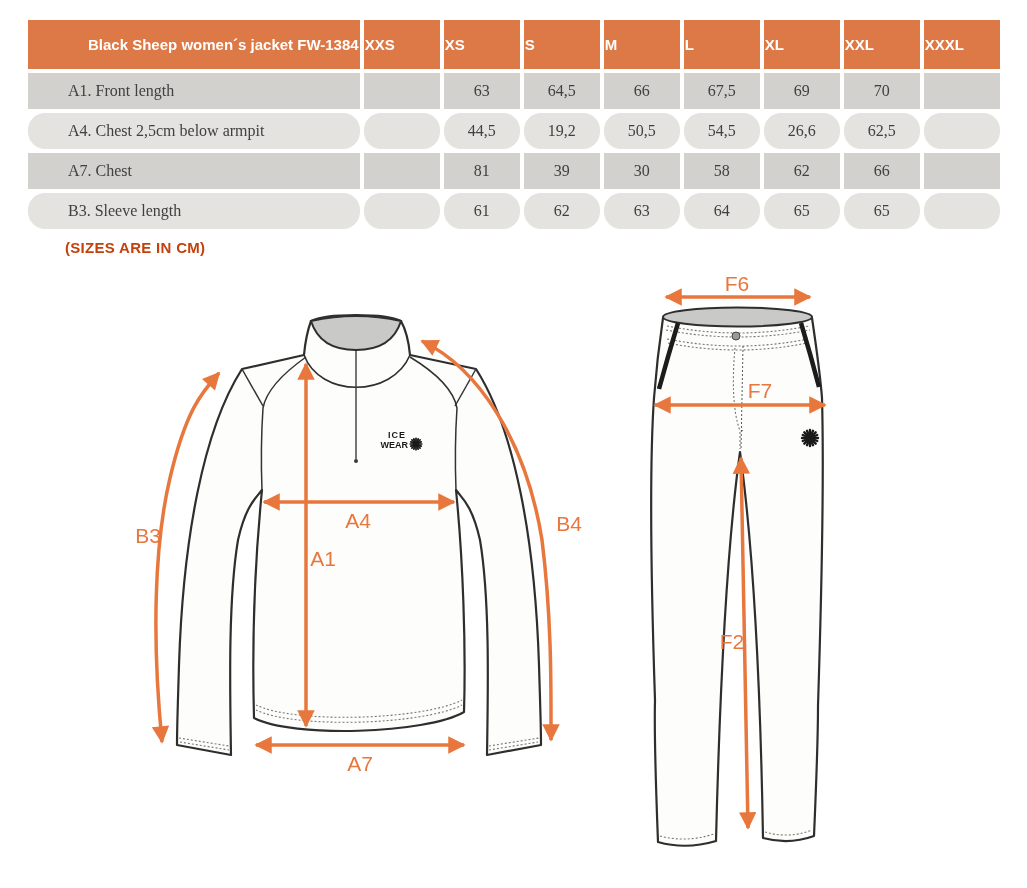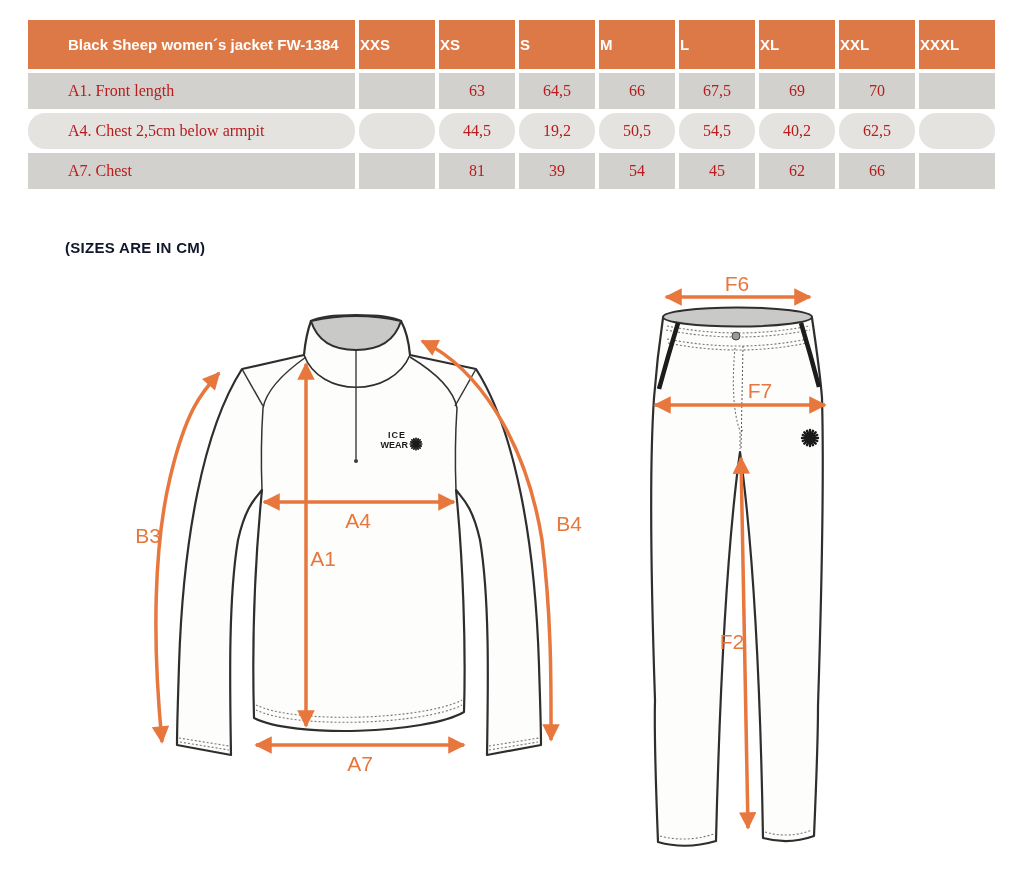--- a/index.html
+++ b/index.html
@@ -9,31 +9,31 @@
   }
   .size-table{
     position:absolute;left:24px;top:16px;
     border-collapse:separate;border-spacing:4px;table-layout:fixed;
   }
   .size-table th,.size-table td{overflow:hidden;white-space:nowrap;}
   .size-table th{
     background:#dd7946;color:#ffffff;font-weight:bold;font-size:15px;
     height:47px;text-align:left;vertical-align:middle;
   }
-  .size-table th.lbl{text-align:left;padding-left:40px;}
+  .size-table th.lbl{text-align:left;padding-left:60px;}
   .size-table td{
     height:34px;text-align:center;vertical-align:middle;
-    font-family:"Liberation Serif",serif;font-size:16px;color:#b91c1c;
+    font-family:"Liberation Serif",serif;font-size:16px;color:#404040;
   }
   .size-table td.lbl{text-align:left;padding-left:40px;}
   tr.dark td{background:#d2d1ce;}
   tr.light td{background:#e4e3e0;border-radius:17px;}
   .note{
     position:absolute;left:65px;top:239px;
-    color:#0f172a;font-size:15px;font-weight:bold;letter-spacing:.3px;
+    color:#c2410c;font-size:15px;font-weight:bold;letter-spacing:.3px;
   }
   .drawings{position:absolute;left:0;top:0;}
   text.mlabel{
     font-family:"Liberation Sans",sans-serif;font-size:21px;fill:#e8773d;
   }
   text.logo{
     font-family:"Liberation Sans",sans-serif;font-weight:bold;fill:#1a1a1a;
   }
 </style>
 </head>
@@ -74,33 +74,44 @@
     <td>70</td>
     <td></td>
   </tr>
   <tr class="light">
     <td class="lbl">A4. Chest 2,5cm below armpit</td>
     <td></td>
     <td>44,5</td>
     <td>19,2</td>
     <td>50,5</td>
     <td>54,5</td>
-    <td>40,2</td>
+    <td>26,6</td>
     <td>62,5</td>
     <td></td>
   </tr>
   <tr class="dark">
     <td class="lbl">A7. Chest</td>
     <td></td>
     <td>81</td>
     <td>39</td>
-    <td>54</td>
-    <td>45</td>
+    <td>30</td>
+    <td>58</td>
     <td>62</td>
     <td>66</td>
+    <td></td>
+  </tr>
+  <tr class="light">
+    <td class="lbl">B3. Sleeve length</td>
+    <td></td>
+    <td>61</td>
+    <td>62</td>
+    <td>63</td>
+    <td>64</td>
+    <td>65</td>
+    <td>65</td>
     <td></td>
   </tr>
 </tbody>
   </table>
 
 <div class="note">(SIZES ARE IN CM)</div>
 
 <svg class="drawings" width="1027" height="888" viewBox="0 0 1027 888">
   <defs>
     <marker id="ah" viewBox="0 0 10 10" refX="9" refY="5" markerWidth="5.5" markerHeight="5" orient="auto-start-reverse" markerUnits="strokeWidth">

